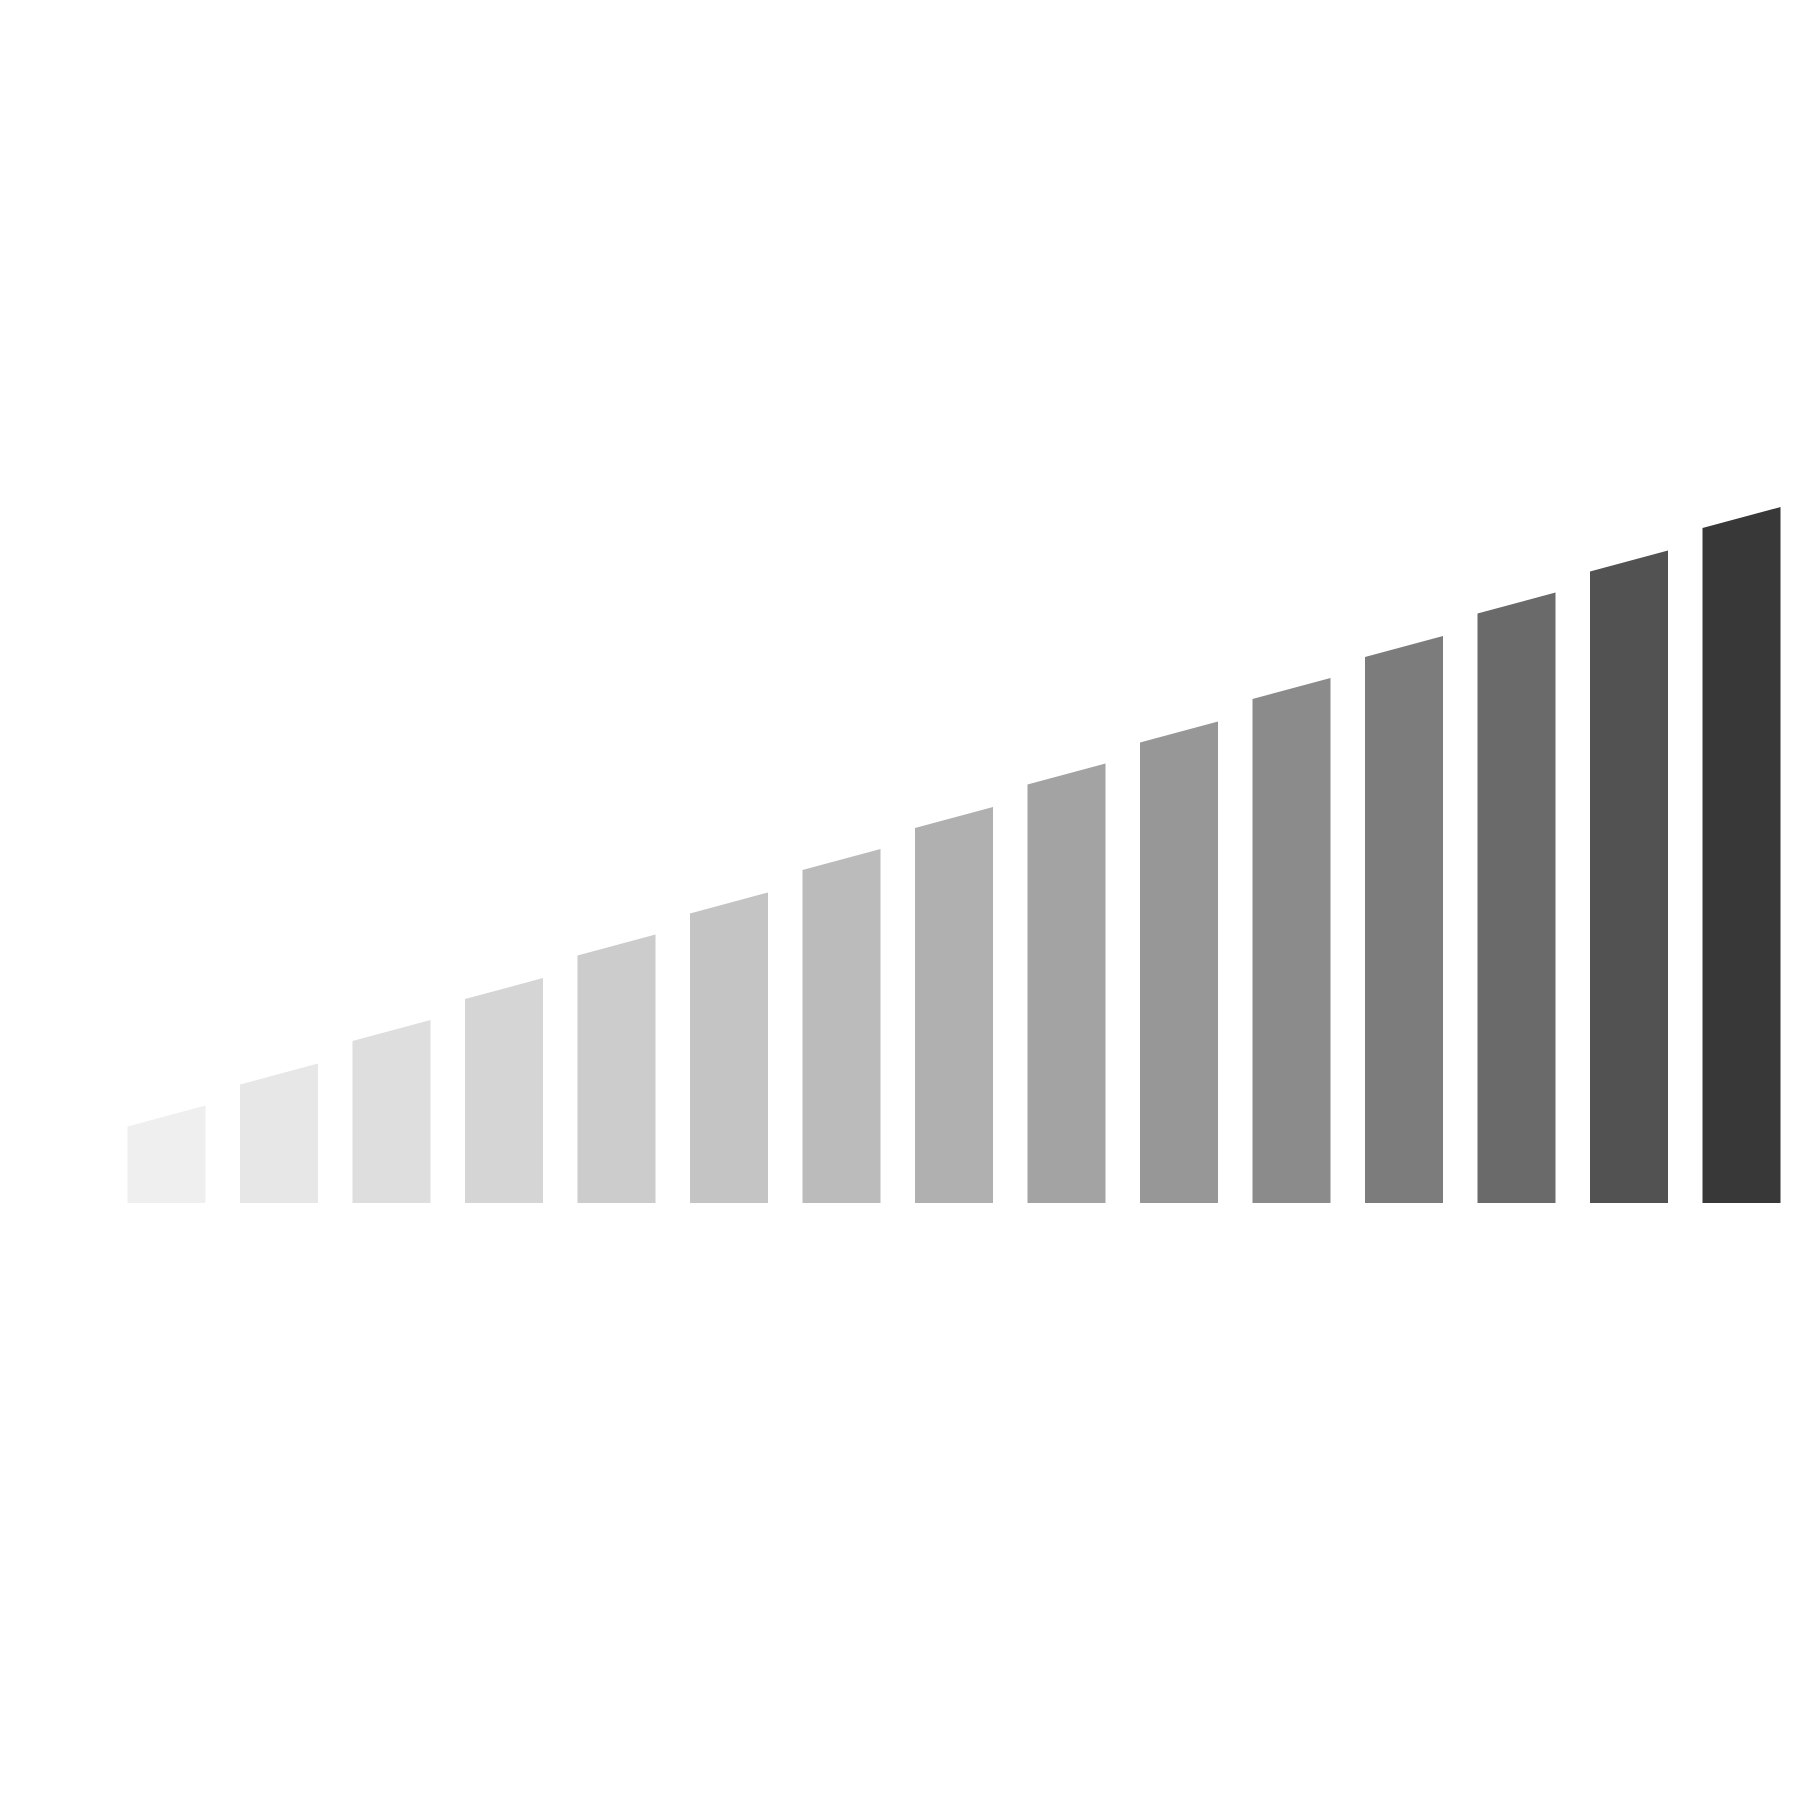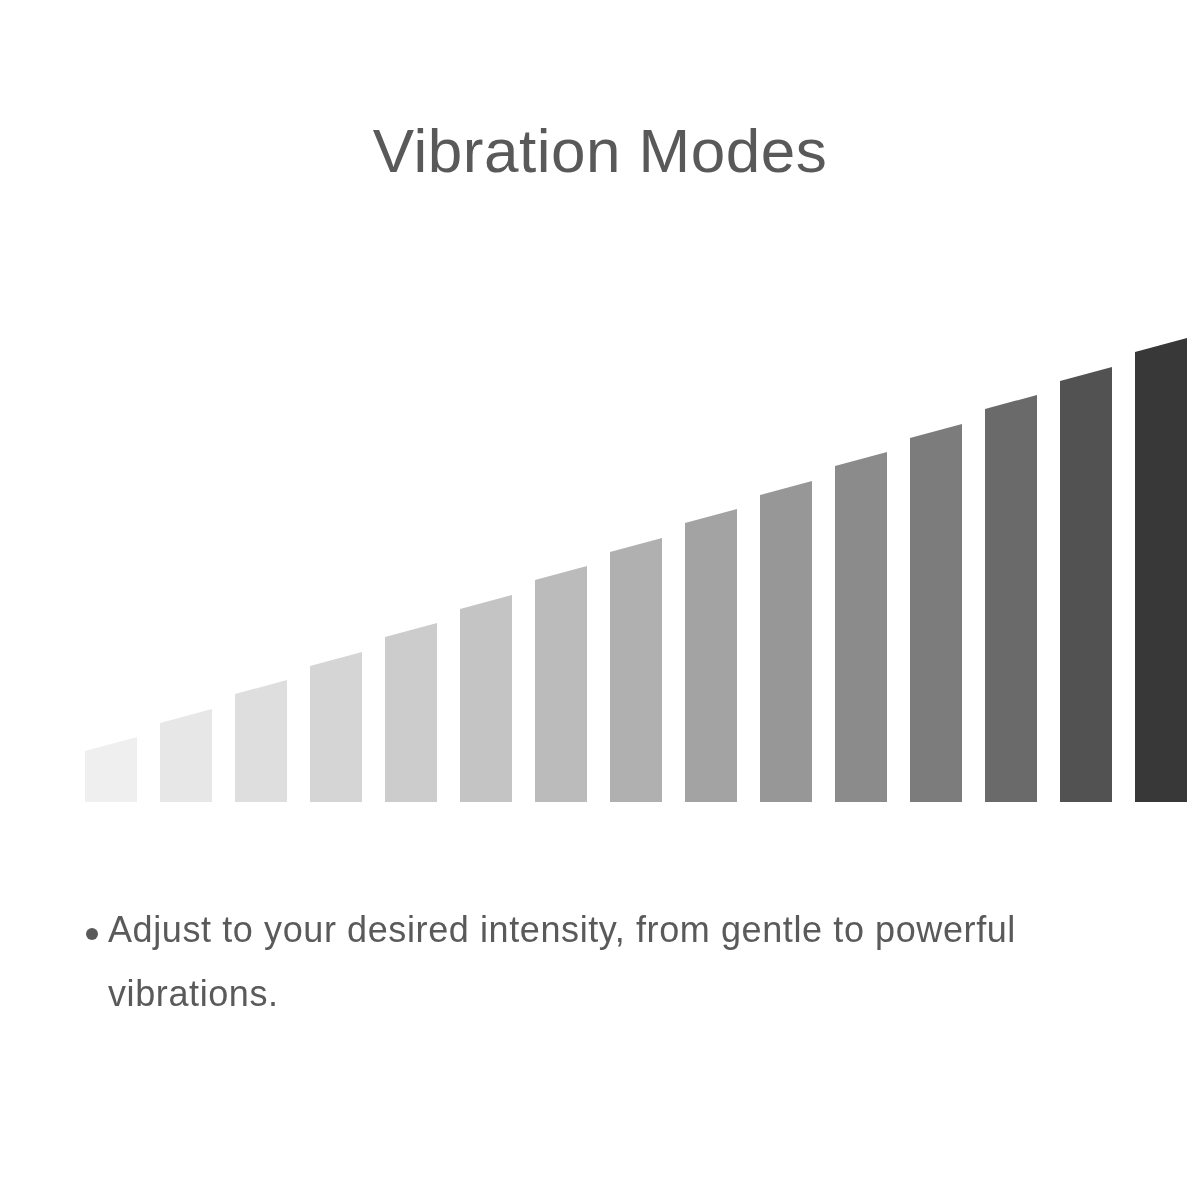--- a/index.html
+++ b/index.html
@@ -83,21 +83,20 @@
   .bullet-text {
     flex: 1 1 auto;
     color: #5a5a5a;
   }
 </style>
 </head>
 <body>
 
 <div id="slide">
 
-  <div id="slide-title">Vibration Modes</div>
 
   <div id="chart-area">
     <svg id="chart-svg" viewBox="0 0 1200 1200" xmlns="http://www.w3.org/2000/svg">
       <g id="bars-group">
           <polygon points="85,802 85,751 137,737 137,802" fill="#efefef" class="bar-shape"></polygon>
           <polygon points="160,802 160,723 212,709 212,802" fill="#e7e7e7" class="bar-shape"></polygon>
           <polygon points="235,802 235,694 287,680 287,802" fill="#dedede" class="bar-shape"></polygon>
           <polygon points="310,802 310,666 362,652 362,802" fill="#d5d5d5" class="bar-shape"></polygon>
           <polygon points="385,802 385,637 437,623 437,802" fill="#cccccc" class="bar-shape"></polygon>
           <polygon points="460,802 460,609 512,595 512,802" fill="#c4c4c4" class="bar-shape"></polygon>
@@ -107,20 +106,14 @@
           <polygon points="760,802 760,495 812,481 812,802" fill="#979797" class="bar-shape"></polygon>
           <polygon points="835,802 835,466 887,452 887,802" fill="#8b8b8b" class="bar-shape"></polygon>
           <polygon points="910,802 910,438 962,424 962,802" fill="#7c7c7c" class="bar-shape"></polygon>
           <polygon points="985,802 985,409 1037,395 1037,802" fill="#6a6a6a" class="bar-shape"></polygon>
           <polygon points="1060,802 1060,381 1112,367 1112,802" fill="#525252" class="bar-shape"></polygon>
           <polygon points="1135,802 1135,352 1187,338 1187,802" fill="#383838" class="bar-shape"></polygon>
         </g>
     </svg>
   </div>
 
-  <div id="bullet-list">
-    <div class="bullet-row">
-      <span class="bullet-dot"></span>
-      <span class="bullet-text">Adjust to your desired intensity, from gentle to powerful vibrations.</span>
-    </div>
-  </div>
 
 </div>
 
 </body></html>

